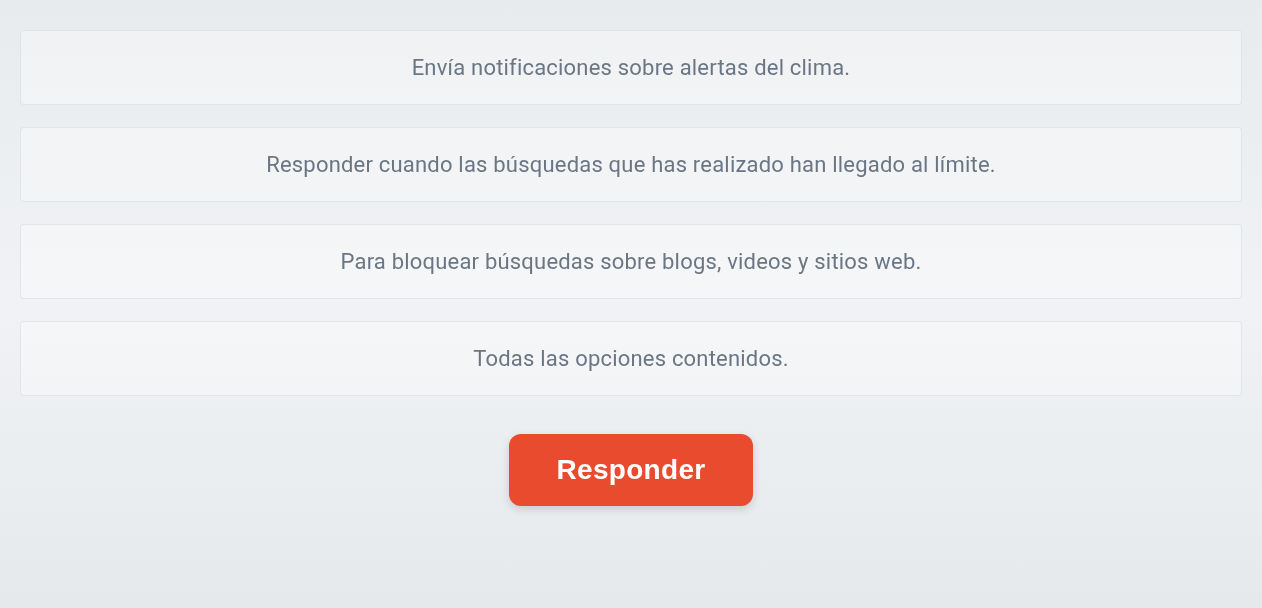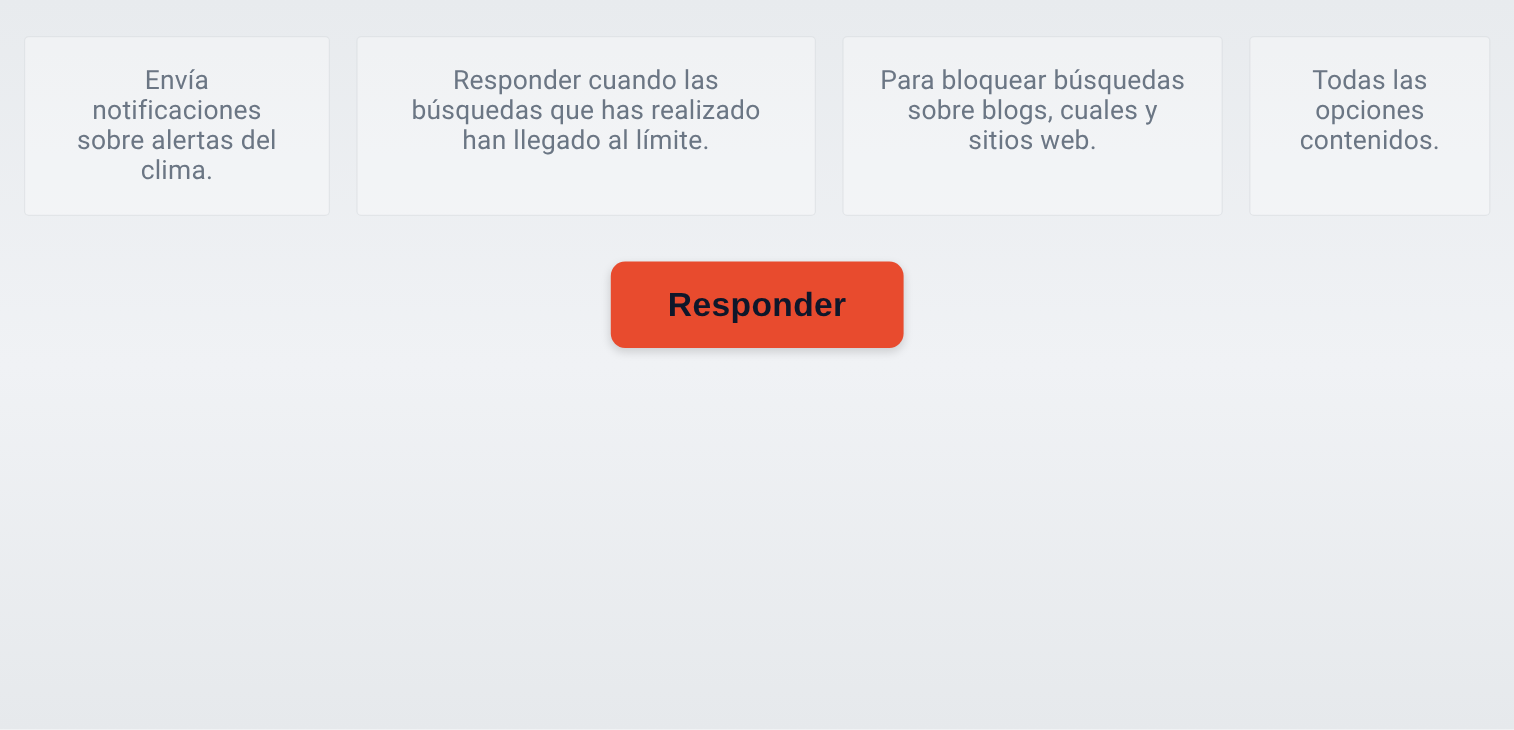--- a/index.html
+++ b/index.html
@@ -14,21 +14,21 @@
       font-family: -apple-system, BlinkMacSystemFont, "Segoe UI", Roboto, Helvetica, Arial, sans-serif;
       background: linear-gradient(180deg, #e8ebee 0%, #f0f2f5 50%, #e6e9ec 100%);
       display: flex;
       flex-direction: column;
       padding-top: 30px;
       overflow: hidden;
     }
     
     .options-container {
       display: flex;
-      flex-direction: row;
+      flex-direction: column;
       gap: 22px;
       padding: 0 20px;
     }
     
     .option-item {
       background: rgba(255, 255, 255, 0.35);
       border: 1px solid rgba(200, 205, 210, 0.4);
       border-radius: 4px;
       padding: 24px 30px;
       text-align: center;
@@ -44,21 +44,21 @@
     }
     
     .button-container {
       display: flex;
       justify-content: center;
       margin-top: 38px;
     }
     
     .respond-button {
       background: #e84b2e;
-      color: #0f172a;
+      color: #ffffff;
       border: none;
       border-radius: 12px;
       padding: 20px 48px;
       font-size: 28px;
       font-weight: 700;
       cursor: pointer;
       box-shadow: 0 3px 8px rgba(0, 0, 0, 0.15);
       letter-spacing: 0.3px;
     }
   </style>
@@ -66,21 +66,21 @@
 <body>
 
 <div class="options-container">
   <div class="option-item">
     <span class="option-text">Envía notificaciones sobre alertas del clima.</span>
   </div>
   <div class="option-item">
     <span class="option-text">Responder cuando las búsquedas que has realizado han llegado al límite.</span>
   </div>
   <div class="option-item">
-    <span class="option-text">Para bloquear búsquedas sobre blogs, cuales y sitios web.</span>
+    <span class="option-text">Para bloquear búsquedas sobre blogs, videos y sitios web.</span>
   </div>
   <div class="option-item">
     <span class="option-text">Todas las opciones contenidos.</span>
   </div>
 </div>
 
 <div class="button-container">
   <button class="respond-button">Responder</button>
 </div>
 

